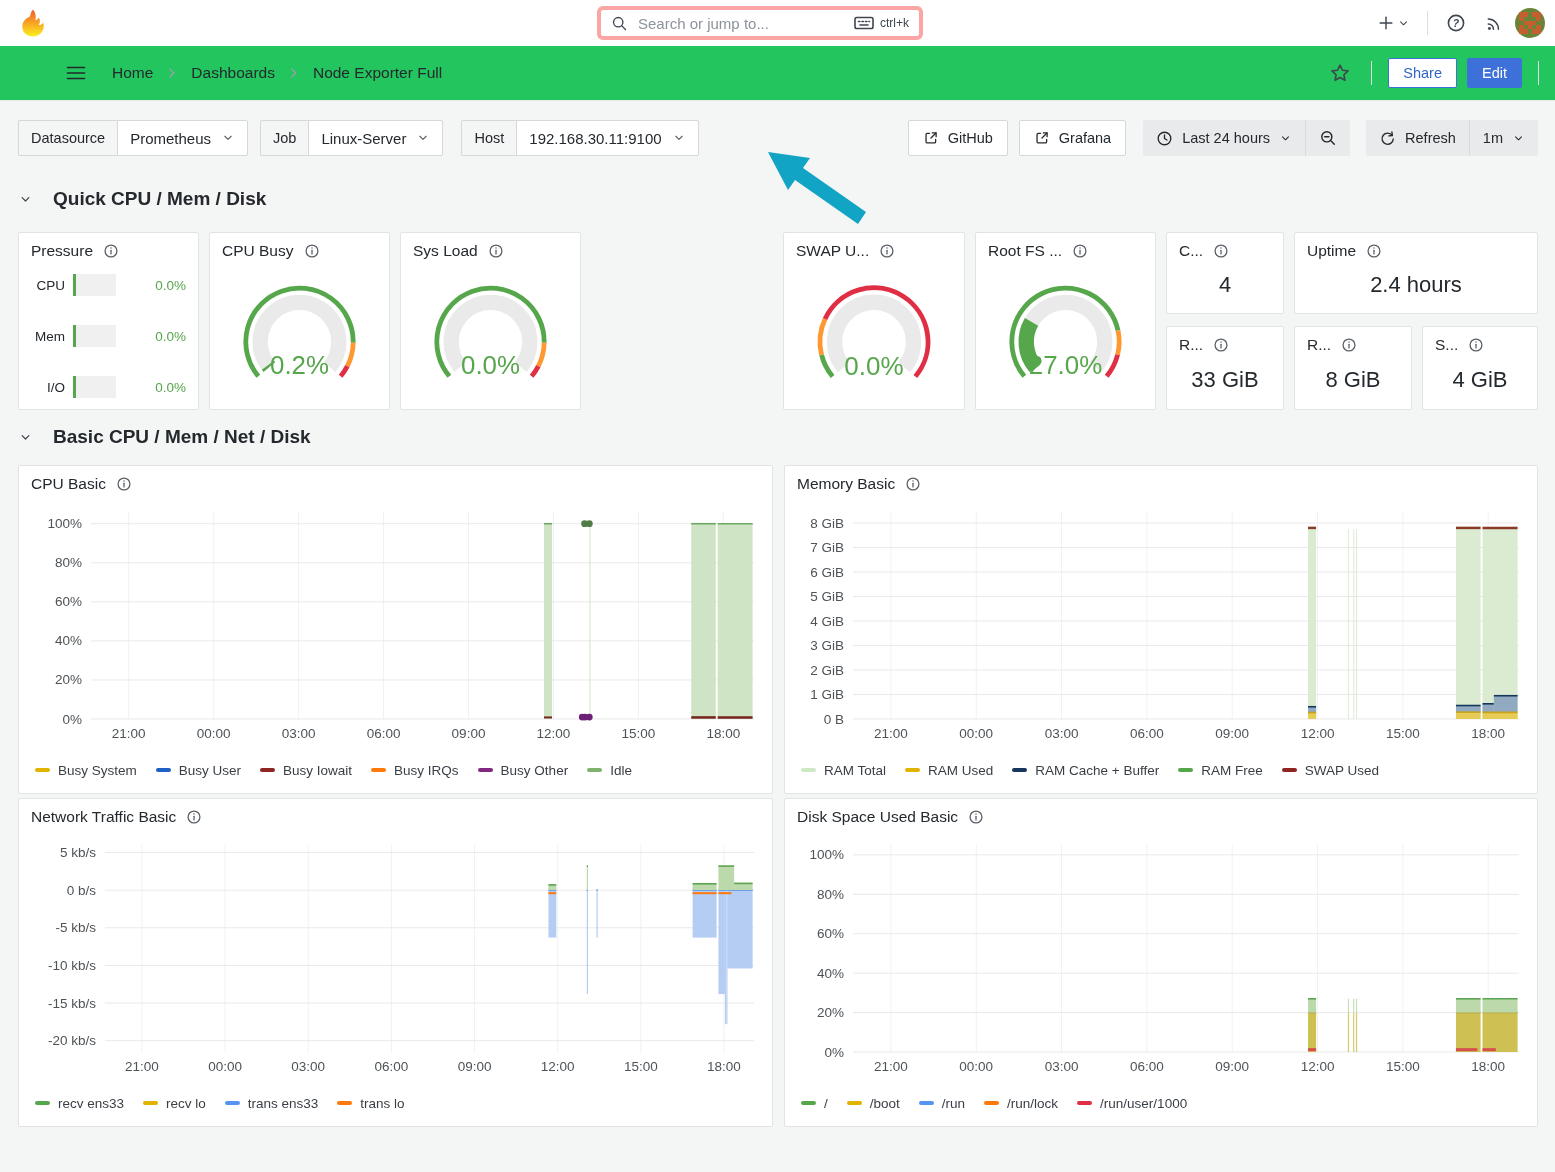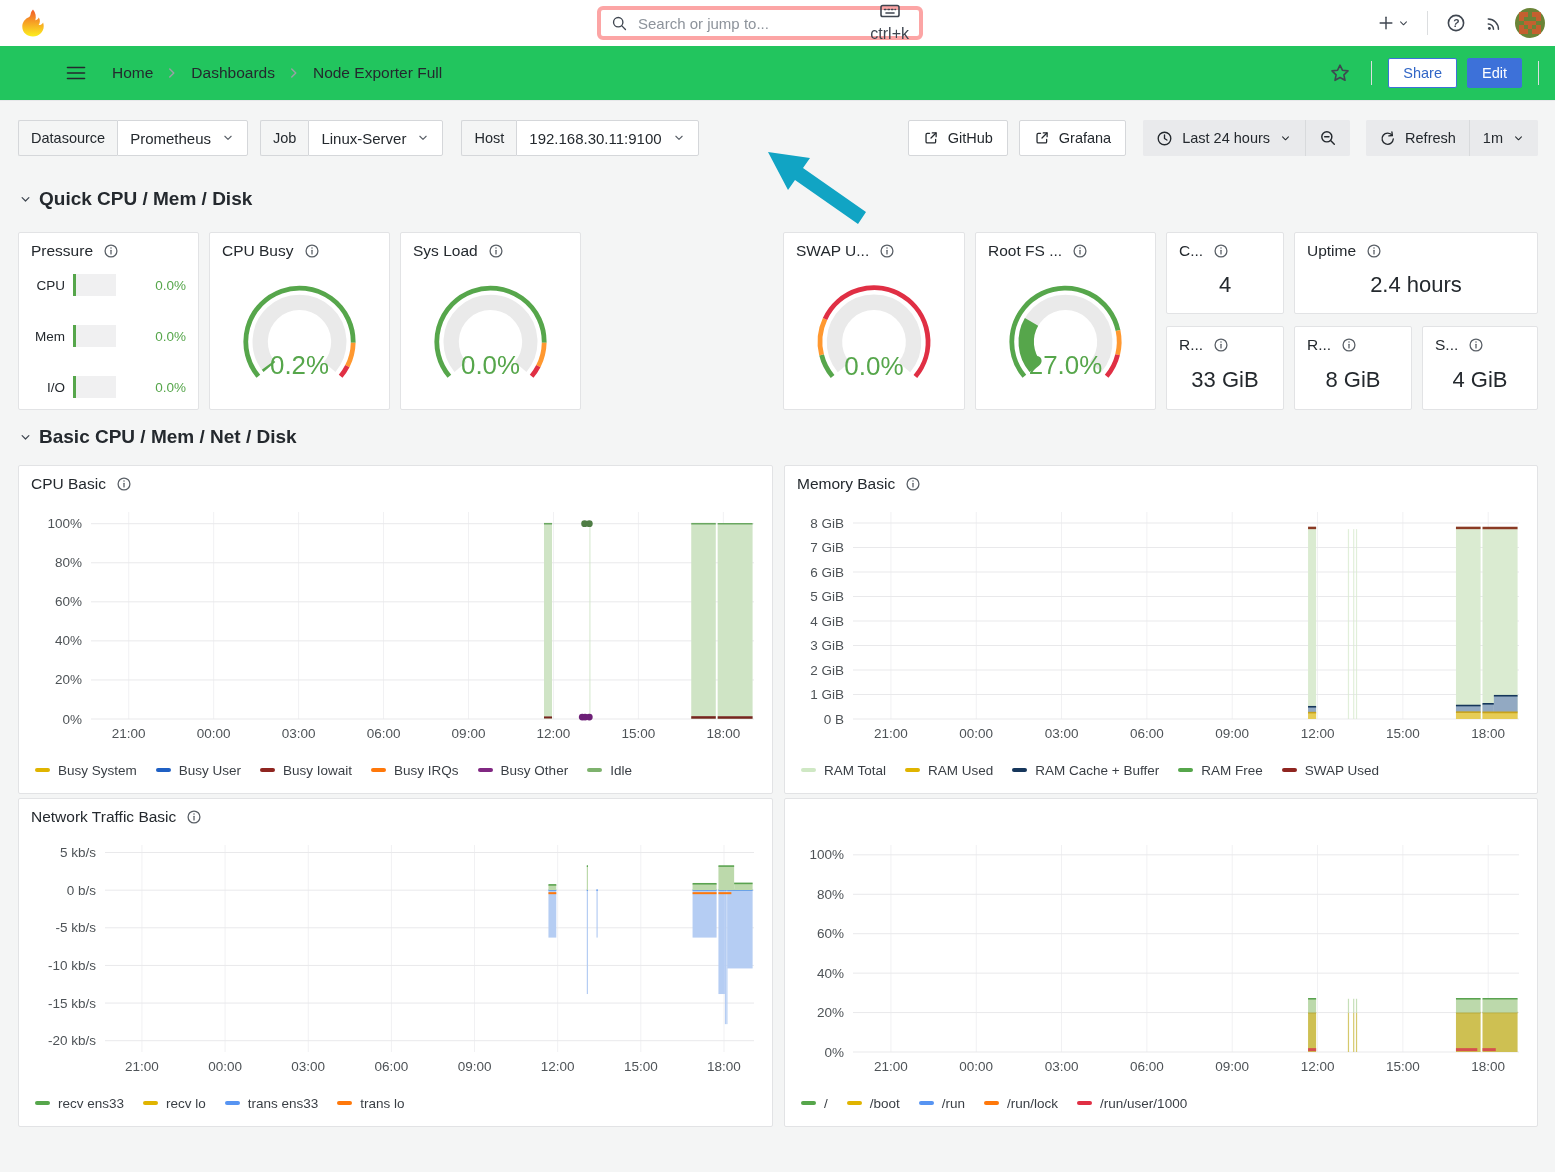--- a/index.html
+++ b/index.html
@@ -5,21 +5,21 @@
 <style>
   html,body{margin:0;padding:0;background:#f4f5f5;}
   #app{position:relative;width:1555px;height:1172px;overflow:hidden;background:#f4f5f5;
        font-family:"Liberation Sans","DejaVu Sans",sans-serif;color:#24292e;}
   
   .topbar{position:absolute;left:0;top:0;width:1555px;height:46px;background:#fff;border-bottom:1px solid #e4e5e7;display:flex;align-items:center;}
   .logo{position:absolute;left:18px;top:8px;width:30px;height:30px;cursor:pointer;}
   .search{position:absolute;left:597px;top:6px;width:326px;height:34px;border:4px solid #fca5a5;border-radius:6px;background:#fff;display:flex;align-items:center;padding:10px 10px;gap:8px;box-sizing:border-box;color:#3f4650;}
   .search input{border:none;outline:none;flex:1;font:15px "Liberation Sans","DejaVu Sans",sans-serif;color:#24292e;background:transparent;}
   .search input::placeholder{color:#8d939b;}
-  .kbd{display:flex;align-items:center;gap:6px;font-size:16px;color:#3f4650;flex-direction:column;}
+  .kbd{display:flex;align-items:center;gap:6px;font-size:12px;color:#3f4650;}
   .top-actions{position:absolute;right:10px;top:0;height:46px;display:flex;align-items:center;gap:7px;}
   .icon-btn{display:flex;align-items:center;justify-content:center;height:32px;min-width:30px;border-radius:4px;background:none;border:none;color:#3f4650;cursor:pointer;padding:0 4px;gap:2px;}
   .vdiv{width:1px;height:24px;background:#dcdee0;margin:0 6px;}
   .avatar{width:30px;height:30px;border-radius:50%;overflow:hidden;display:block;cursor:pointer;}
   
   .crumbbar{position:absolute;left:0;top:46px;width:1555px;height:54px;background:#22c55e;border-bottom:1px solid #e7e8ea;display:flex;align-items:center;padding-left:44px;}
   .burger{margin-left:20px;color:#24292e;width:24px;height:24px;cursor:pointer;}
   .crumbs{display:flex;align-items:center;gap:10px;margin-left:24px;font-size:15.5px;color:#24292e;}
   .crumb{cursor:pointer;}
   .crumb-sep{color:#9aa0a6;width:14px;height:14px;}
@@ -31,21 +31,21 @@
   .toolbar{position:absolute;left:18px;top:118px;width:1520px;height:40px;display:flex;align-items:center;}
   .vargroup{display:flex;align-items:stretch;height:36px;margin-right:12px;}
   .varlabel{display:flex;align-items:center;padding:0 12px;background:#f4f5f5;border:1px solid #d5d7da;border-right:none;border-radius:2px 0 0 2px;font-size:14.5px;color:#24292e;}
   .varvalue{display:flex;align-items:center;gap:10px;padding:0 12px;background:#fff;border:1px solid #d5d7da;border-radius:0 2px 2px 0;font-size:15px;color:#24292e;cursor:pointer;}
   .varvalue .chev{color:#5a6068;width:14px;height:14px;}
   .link-btn{display:flex;align-items:center;gap:9px;height:36px;padding:0 14px;background:#fff;border:1px solid #d5d7da;border-radius:2px;font:500 14.5px "Liberation Sans","DejaVu Sans",sans-serif;color:#24292e;margin-left:11px;cursor:pointer;box-sizing:border-box;}
   .tgroup{display:flex;align-items:center;height:36px;background:#e9eaec;border-radius:2px;overflow:hidden;}
   .tbtn{display:flex;align-items:center;gap:9px;height:36px;padding:0 13px;font:500 14.5px "Liberation Sans","DejaVu Sans",sans-serif;color:#24292e;cursor:pointer;background:#e9eaec;border:none;}
   .tsep{width:1px;height:36px;background:#d8dadc;}
   
-  .sect{position:absolute;display:flex;align-items:center;gap:6px;color:#24292e;cursor:pointer;text-align:right;}
+  .sect{position:absolute;display:flex;align-items:center;gap:20px;color:#24292e;cursor:pointer;text-align:right;}
   .sect .tt{font-size:19px;font-weight:600;}
   .sect .cnt{font-size:14px;font-style:italic;color:#6e7680;margin-left:6px;}
   .sect .sch{width:15px;height:15px;color:#3f4650;}
   .panel{position:absolute;background:#fff;border:1px solid #e2e3e5;border-radius:2px;box-sizing:border-box;}
   .phead{display:flex;align-items:center;gap:10px;padding:9px 12px 4px 12px;font-size:15.5px;font-weight:500;color:#24292e;}
   .phead .info{width:16px;height:16px;color:#595f66;cursor:pointer;}
   .ptitle{cursor:pointer;white-space:nowrap;overflow:hidden;text-overflow:ellipsis;}
   .gauge-body{position:absolute;left:8px;right:8px;top:34px;bottom:4px;}
   .stat-value{position:absolute;left:0;right:0;top:30px;bottom:6px;display:flex;align-items:center;justify-content:center;font-size:22px;font-weight:500;color:#24292e;}
   
@@ -760,20 +760,30 @@
           <span class="sw" style="background: rgb(87, 148, 242);"></span>
           <span>trans ens33</span>
         </span>
         <span class="legend-item">
           <span class="sw" style="background: rgb(255, 120, 10);"></span>
           <span>trans lo</span>
         </span>
       </div>
   </div>
   <div class="panel" style="left:784px;top:798px;width:754px;height:329px;">
+    <div class="phead">
+        <span class="ptitle">Disk Space Used Basic</span>
+      <i class="info" data-icon="info">
+          <svg viewBox="0 0 20 20" stroke-width="1.4">
+            <circle cx="10" cy="10" r="7.4"></circle>
+            <line x1="10" y1="9.2" x2="10" y2="13.6"></line>
+            <circle class="f" cx="10" cy="6.3" r="0.95"></circle>
+          </svg>
+        </i>
+      </div>
     <div class="chart-body"><svg width="732" height="243">
           <line x1="95.92170818505338" y1="10" x2="95.92170818505338" y2="217" stroke="#f1f1f3" stroke-width="1"></line>
           <text x="95.92170818505338" y="236" text-anchor="middle" font-size="13.5" fill="#4e5357">21:00</text>
           <line x1="181.24555160142347" y1="10" x2="181.24555160142347" y2="217" stroke="#f1f1f3" stroke-width="1"></line>
           <text x="181.24555160142347" y="236" text-anchor="middle" font-size="13.5" fill="#4e5357">00:00</text>
           <line x1="266.56939501779357" y1="10" x2="266.56939501779357" y2="217" stroke="#f1f1f3" stroke-width="1"></line>
           <text x="266.56939501779357" y="236" text-anchor="middle" font-size="13.5" fill="#4e5357">03:00</text>
           <line x1="351.8932384341637" y1="10" x2="351.8932384341637" y2="217" stroke="#f1f1f3" stroke-width="1"></line>
           <text x="351.8932384341637" y="236" text-anchor="middle" font-size="13.5" fill="#4e5357">06:00</text>
           <line x1="437.2170818505338" y1="10" x2="437.2170818505338" y2="217" stroke="#f1f1f3" stroke-width="1"></line>

